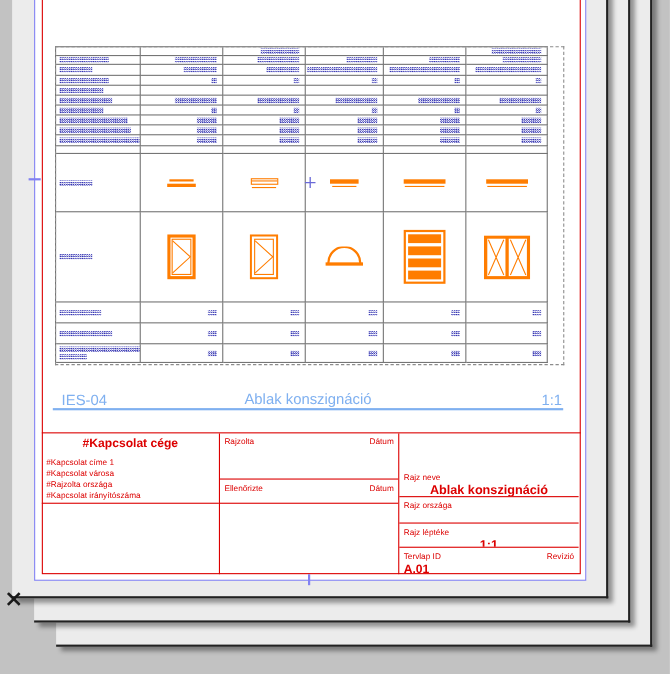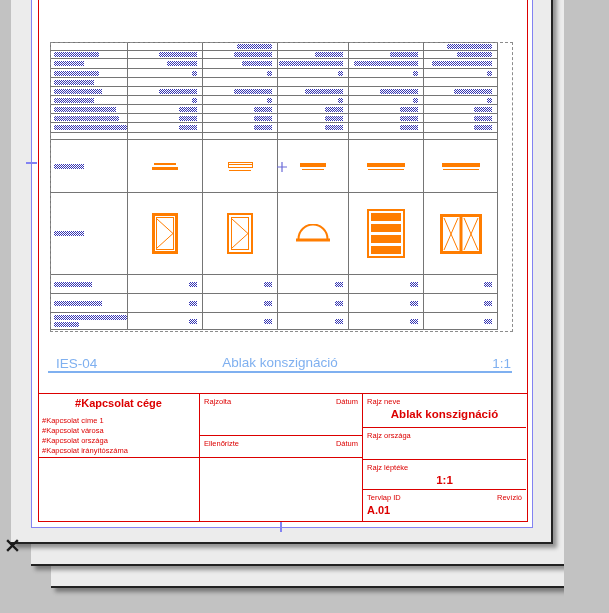--- a/index.html
+++ b/index.html
@@ -1,18 +1,18 @@
 <!DOCTYPE html>
 <html><head>
 <meta charset="utf-8">
 <style>
   html,body{margin:0;padding:0;}
   body{width:609px;height:613px;overflow:hidden;background:#c2c2c2;
        font-family:"Liberation Sans", sans-serif;position:relative;}
-  .stage{position:absolute;left:0;top:0;width:564px;height:613px;overflow:hidden;}
+  .stage{position:absolute;left:0;top:0;width:609px;height:613px;overflow:hidden;}
 
   
   .page{position:absolute;background:#ececec;
         border-right:2px solid #222;border-bottom:2px solid #222;
         box-shadow:4px 4px 4px rgba(0,0,0,.38);}
   .page3{left:51px;top:-20px;width:540px;height:606px;z-index:1;}
   .page2{left:31px;top:-20px;width:540px;height:584px;z-index:2;}
   .page1{left:11px;top:-20px;width:540px;height:562px;z-index:3;}
 
   .printable{position:absolute;left:31px;top:-20px;width:500px;height:546px;
@@ -43,21 +43,21 @@
           border-bottom:2px solid #7fb0f0;color:#7fb0f0;font-size:13.5px;
           display:flex;align-items:flex-end;}
   .dtitle .dt-id{padding-left:8px;}
   .dtitle .dt-name{position:absolute;left:50%;transform:translateX(-50%);bottom:1px;}
   .dtitle .dt-scale{margin-left:auto;padding-right:1px;}
 
   
   .tblock{position:absolute;left:38px;top:393px;width:490px;height:129px;z-index:6;
           border-top:1px solid #dc0000;display:flex;box-sizing:border-box;color:#dc0000;}
   .tb-col{box-sizing:border-box;border-right:1px solid #dc0000;display:flex;flex-direction:column;}
-  .tb-col:last-child{border-right:none;}
+  .tb-col:last-child{border-right:none;margin-top:32px;}
   .tb-cell{box-sizing:border-box;border-bottom:1px solid #dc0000;position:relative;overflow:hidden;}
   .tb-cell.last{border-bottom:none;}
   .tb-head{font-weight:bold;font-size:11px;text-align:center;margin-top:3px;}
   .tb-line{font-size:7.5px;padding-left:4px;margin-top:1px;white-space:nowrap;}
   .tb-line.first{margin-top:7px;}
   .tb-labels{display:flex;justify-content:space-between;padding:3px 4px 0 4px;font-size:7.5px;}
   .tb-center{font-weight:bold;font-size:11.5px;text-align:center;margin-top:2px;}
   .tb-big{font-weight:bold;font-size:11px;padding-left:4px;margin-top:2px;}
 
   
@@ -385,21 +385,21 @@
     <span class="dt-name">Ablak konszignáció</span>
     <span class="dt-scale">1:1</span>
   </div>
 
   <div class="tblock">
     <div class="tb-col" style="width:162px">
       <div class="tb-cell" style="height:64px">
         <div class="tb-head">#Kapcsolat cége</div>
         <div class="tb-line first">#Kapcsolat címe 1</div>
         <div class="tb-line">#Kapcsolat városa</div>
-        <div class="tb-line">#Kapcsolat országa</div>
+        <div class="tb-line">#Rajzolta országa</div>
         <div class="tb-line">#Kapcsolat irányítószáma</div>
       </div>
     </div>
 
     <div class="tb-col" style="width:163px">
       <div class="tb-cell" style="height:42px">
         <div class="tb-labels">
           <span>Rajzolta</span>
           <span>Dátum</span>
         </div>

